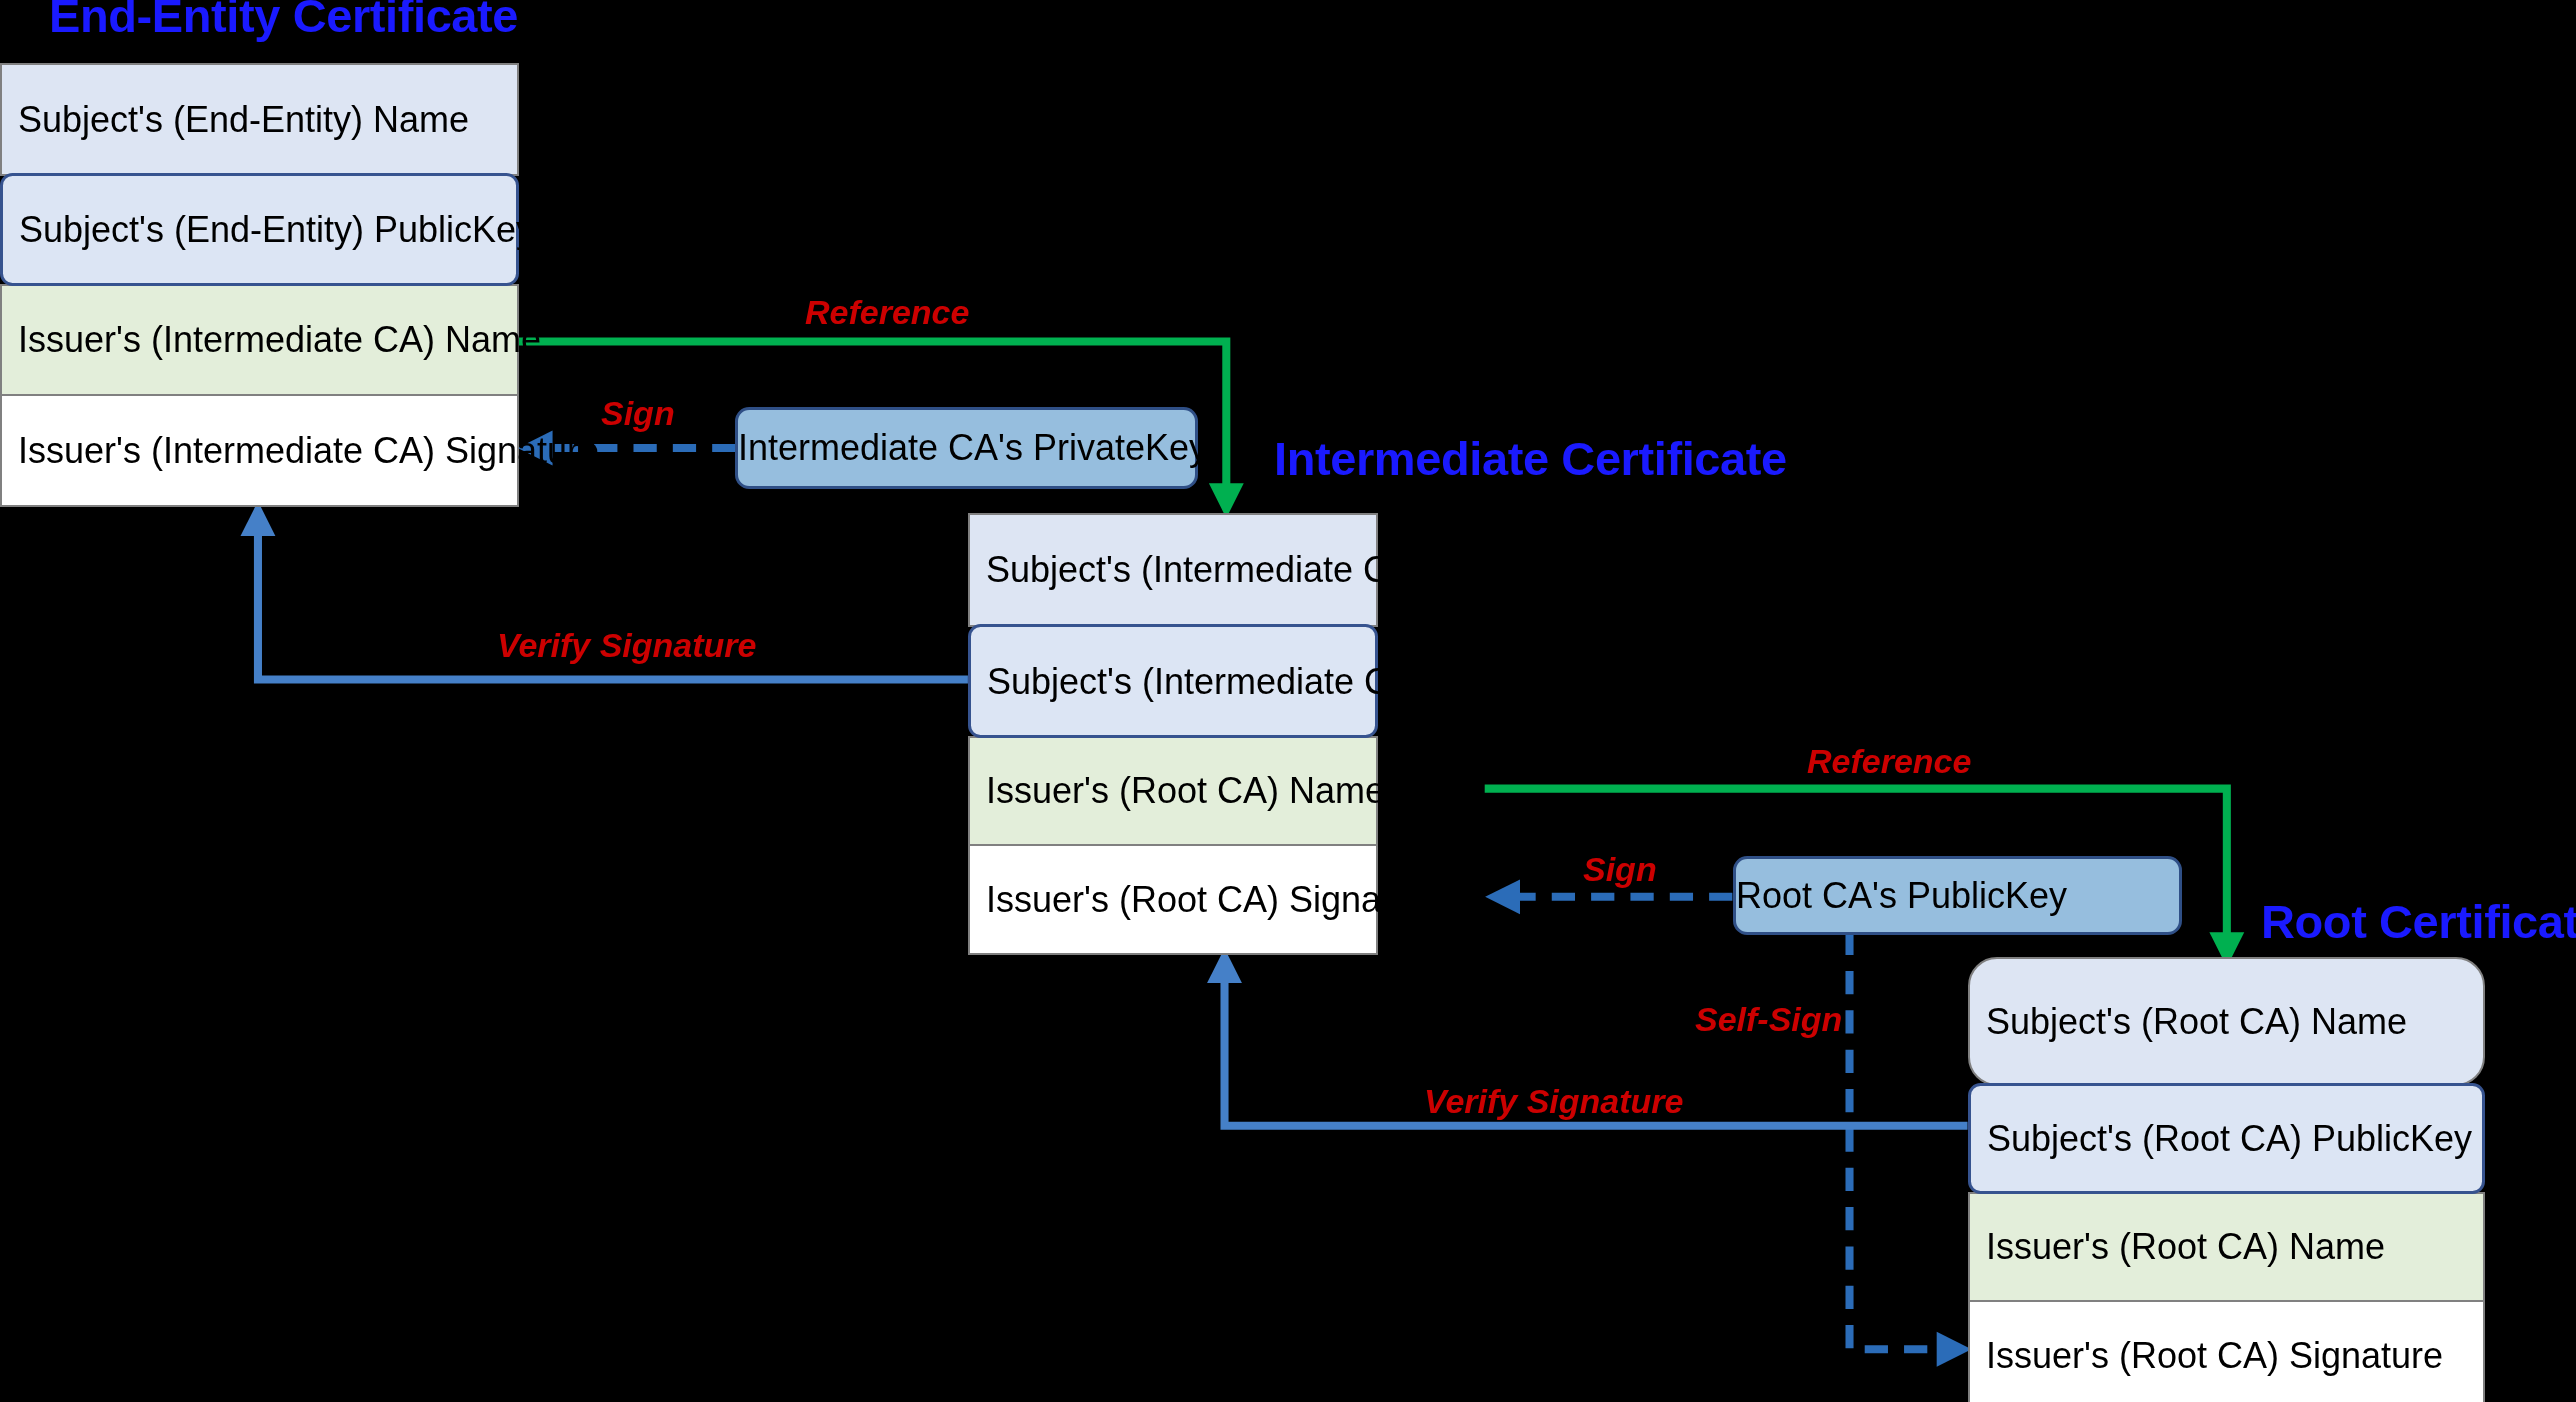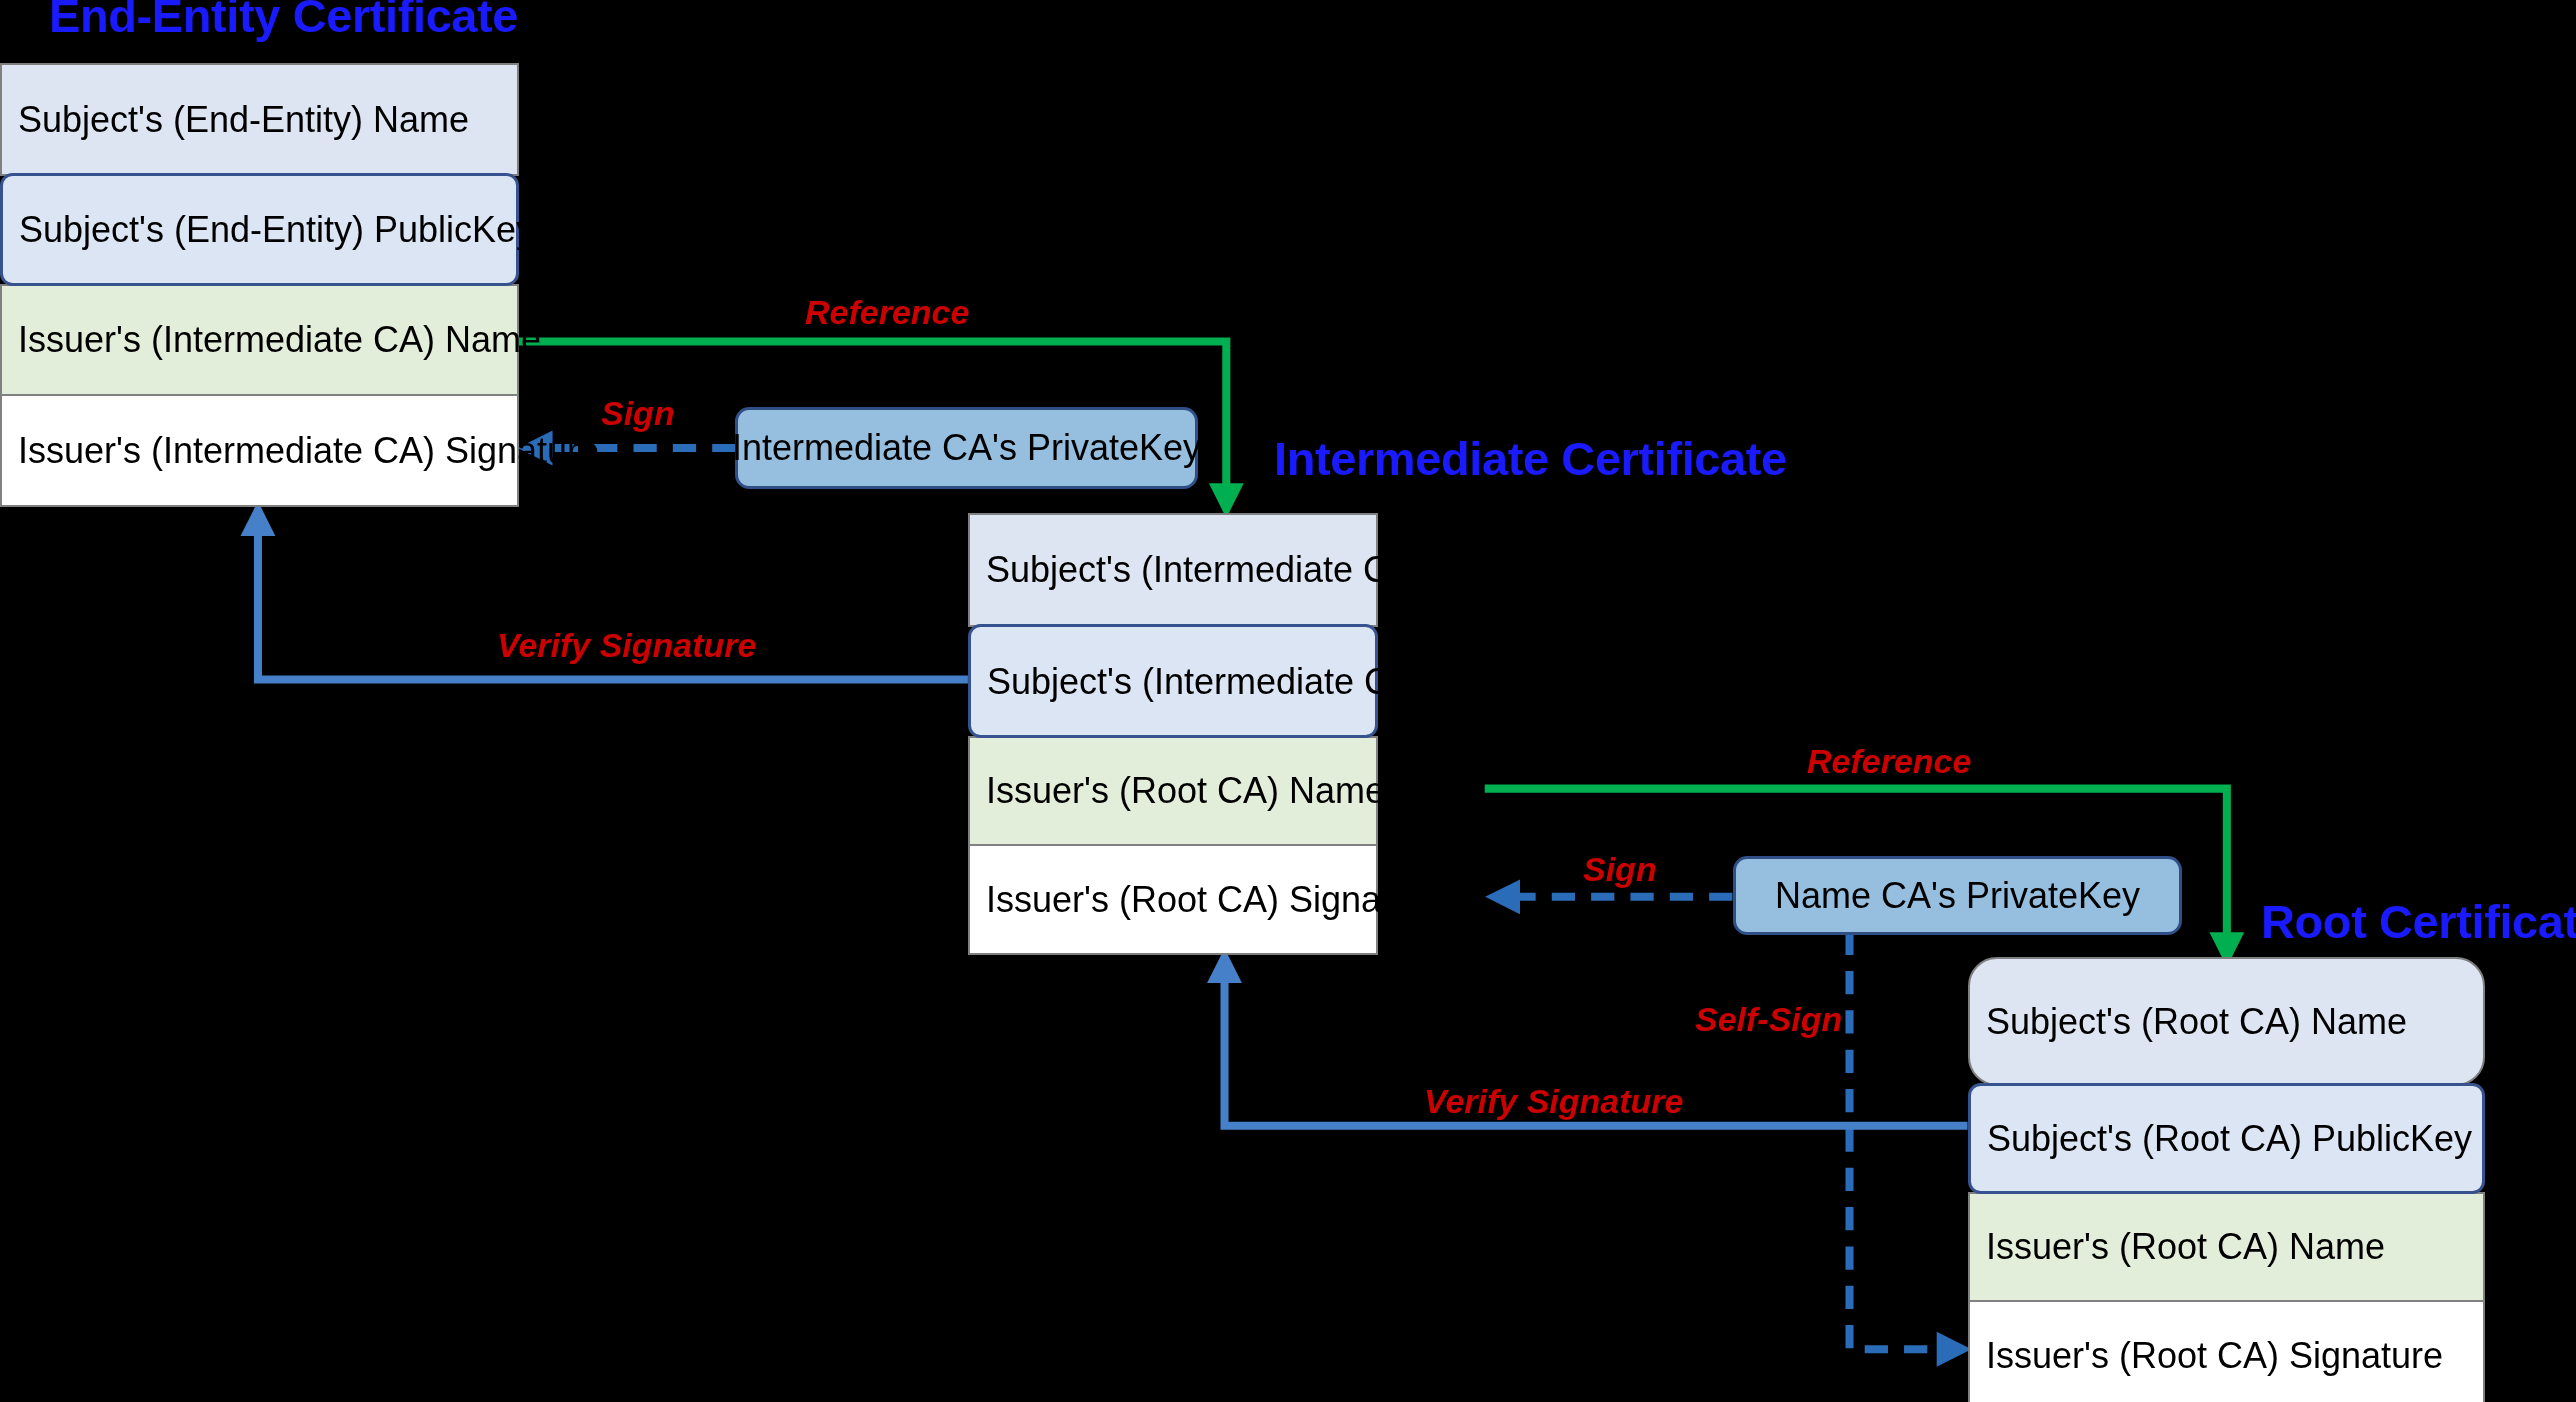--- a/index.html
+++ b/index.html
@@ -15,21 +15,21 @@
   .row > .txt{padding-left:16px;white-space:nowrap;}
   .row.subject-name{background:#dde5f3;}
   .row.subject-key{background:#dce5f4;border:3.6px solid #36538f;border-radius:12.5px;z-index:3;}
   .row.issuer-name{background:#e3eeda;}
   .row.issuer-sig{background:#ffffff;}
   .row b{font-weight:normal;}
 
   
   .keybox{position:absolute;box-sizing:border-box;background:#96bede;
           border:3.6px solid #2f4f86;border-radius:14.3px;display:flex;align-items:center;
-          justify-content:center;color:#000;font-size:36px;white-space:nowrap;z-index:4;}
+          justify-content:flex-start;color:#000;font-size:36px;white-space:nowrap;z-index:4;}
 
   
   .cert-title{position:absolute;color:#1a1aff;font-weight:bold;font-size:47px;
               white-space:nowrap;letter-spacing:-0.4px;}
 
   
   .edge-label{position:absolute;color:#cc0000;font-style:italic;font-weight:bold;
               font-size:34px;white-space:nowrap;}
 </style>
 </head>
@@ -128,21 +128,21 @@
     <div class="row issuer-sig" style="height:111px;">
       <span class="txt"><span>Issuer's (</span><b>Root CA</b><span>) Signature</span></span>
     </div>
   </div>
 
   <div class="keybox" style="left:735px; top:407px; width:463px; height:82px;">
     <span>Intermediate CA's PrivateKey</span>
   </div>
 
   <div class="keybox" style="left:1733px; top:856px; width:449px; height:79px;">
-    <span>Name CA's PrivateKey</span>
+    <span>Root CA's PublicKey</span>
   </div>
 
   <div class="edge-label" style="left:805px; top:293px;">Reference</div>
 
   <div class="edge-label" style="left:601px; top:394px;">Sign</div>
 
   <div class="edge-label" style="left:497px; top:626px;">Verify Signature</div>
 
   <div class="edge-label" style="left:1807px; top:742px;">Reference</div>
 

